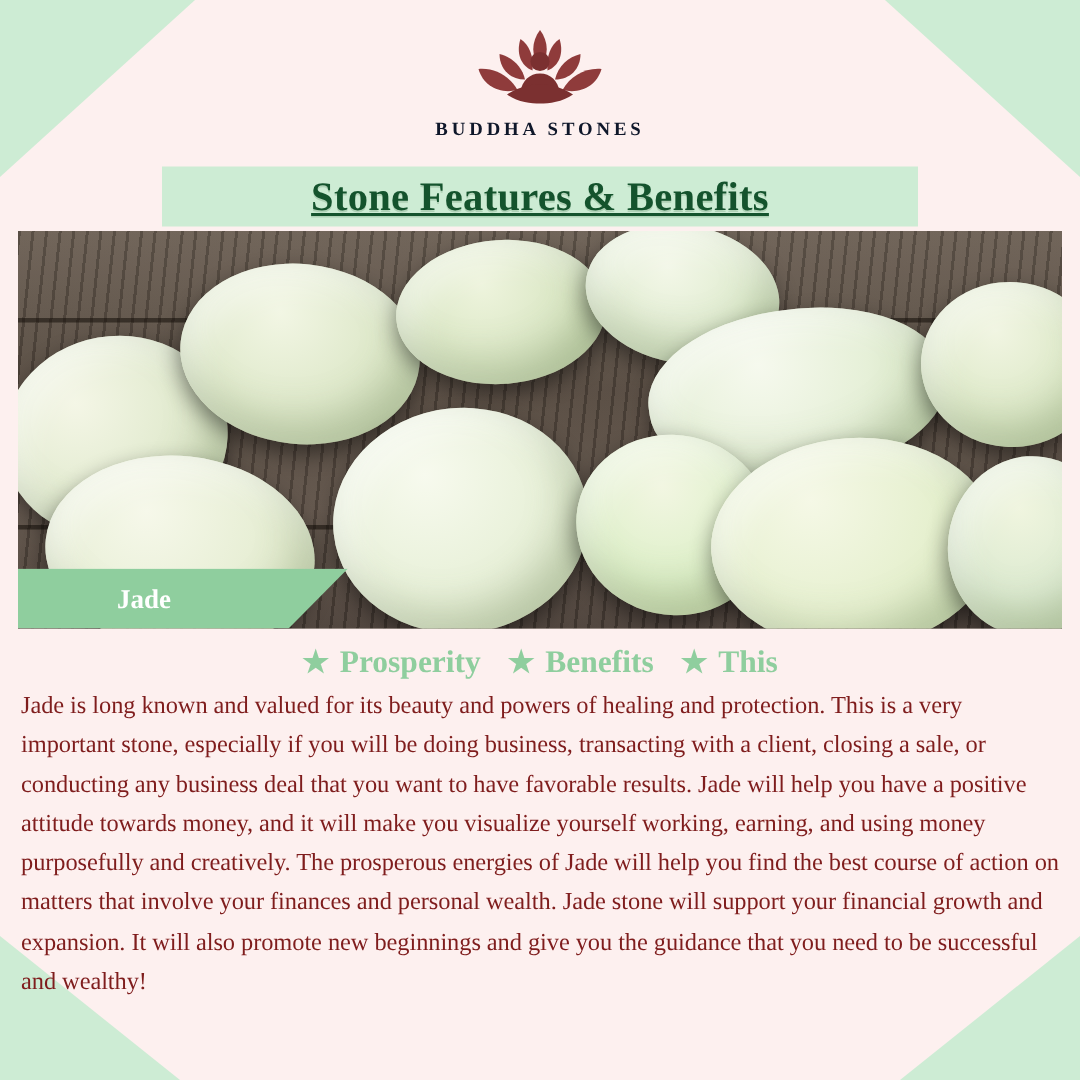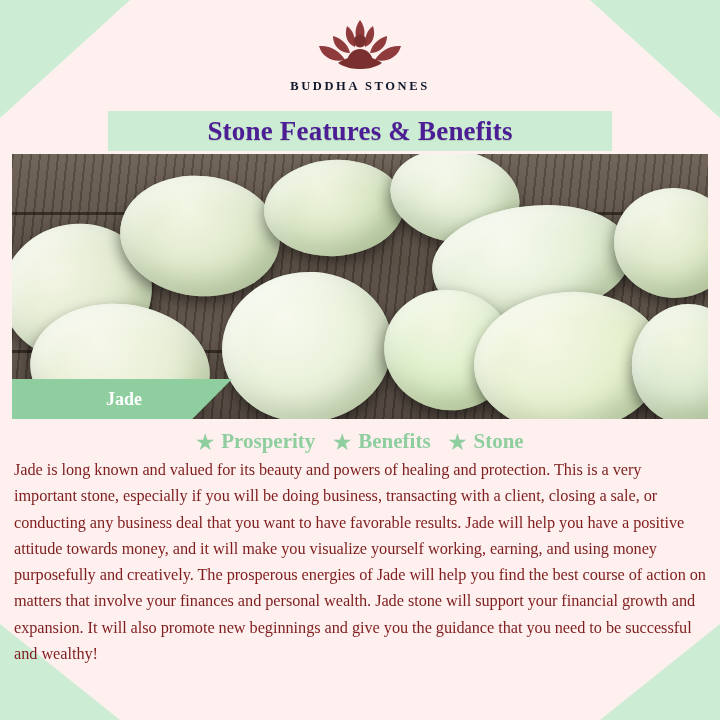--- a/index.html
+++ b/index.html
@@ -86,26 +86,27 @@
     z-index: 4;
   }
   .title-text {
     position: absolute;
     left: 0;
     top: 110px;
     width: 720px;
     text-align: center;
     font-size: 27px;
     font-weight: 700;
-    color: #4c1d95;
+    color: #14532d;
     font-family: "Liberation Serif", serif;
     letter-spacing: 0.2px;
     line-height: 42px;
     z-index: 6;
     text-shadow: 0 1px 0 rgba(120,160,125,0.35);
+    text-decoration: underline;
   }
 
   
   .photo {
     position: absolute;
     left: 12px;
     top: 154px;
     width: 696px;
     height: 265px;
     overflow: hidden;
@@ -150,21 +151,20 @@
     position: absolute;
     left: 78px;
     top: 379px;
     height: 40px;
     line-height: 40px;
     font-size: 18px;
     font-weight: 700;
     color: #ffffff;
     z-index: 8;
     font-family: "Liberation Serif", serif;
-    margin-left: 28px;
   }
 
   
   .keywords {
     position: absolute;
     left: 0;
     top: 429px;
     width: 720px;
     display: flex;
     justify-content: center;
@@ -271,19 +271,19 @@
     <div class="kw">
       <span class="star">★</span>
       <span>Prosperity</span>
     </div>
     <div class="kw">
       <span class="star">★</span>
       <span>Benefits</span>
     </div>
     <div class="kw">
       <span class="star">★</span>
-      <span>Stone</span>
+      <span>This</span>
     </div>
   </div>
 
   <div class="body-text">Jade is long known and valued for its beauty and powers of healing and protection. This is a very important stone, especially if you will be doing business, transacting with a client, closing a sale, or conducting any business deal that you want to have favorable results. Jade will help you have a positive attitude towards money, and it will make you visualize yourself working, earning, and using money purposefully and creatively. The prosperous energies of Jade will help you find the best course of action on matters that involve your finances and personal wealth. Jade stone will support your financial growth and expansion. It will also promote new beginnings and give you the guidance that you need to be successful and wealthy!</div>
 
 </div>
 
 </body></html>

